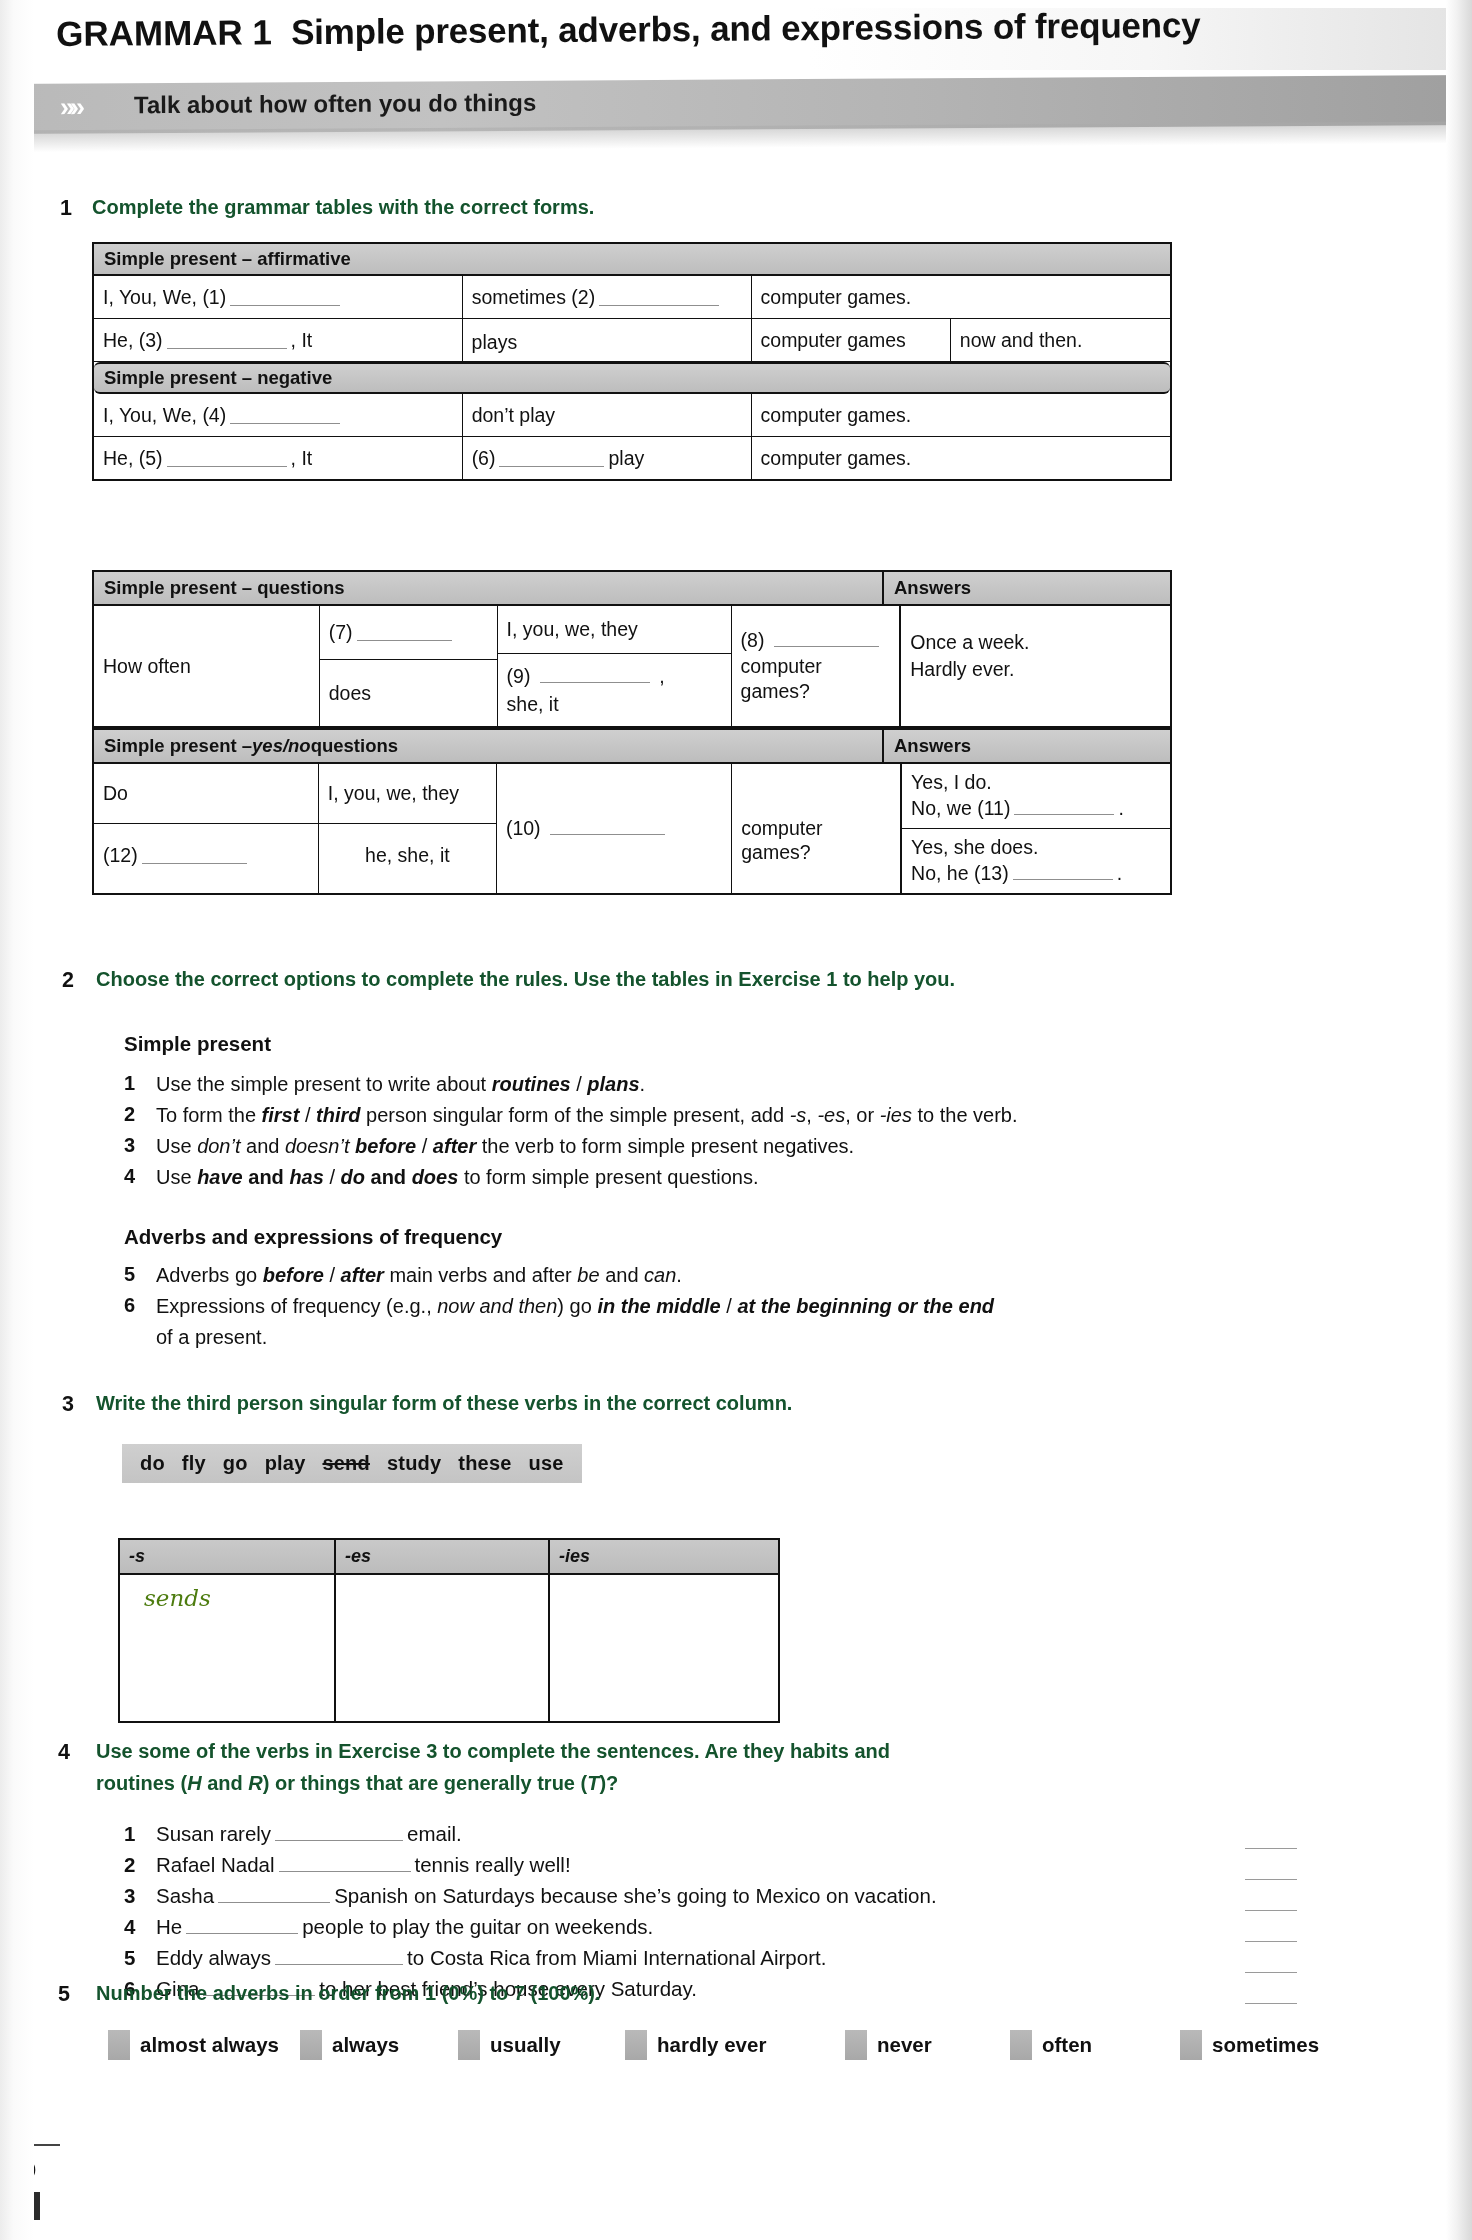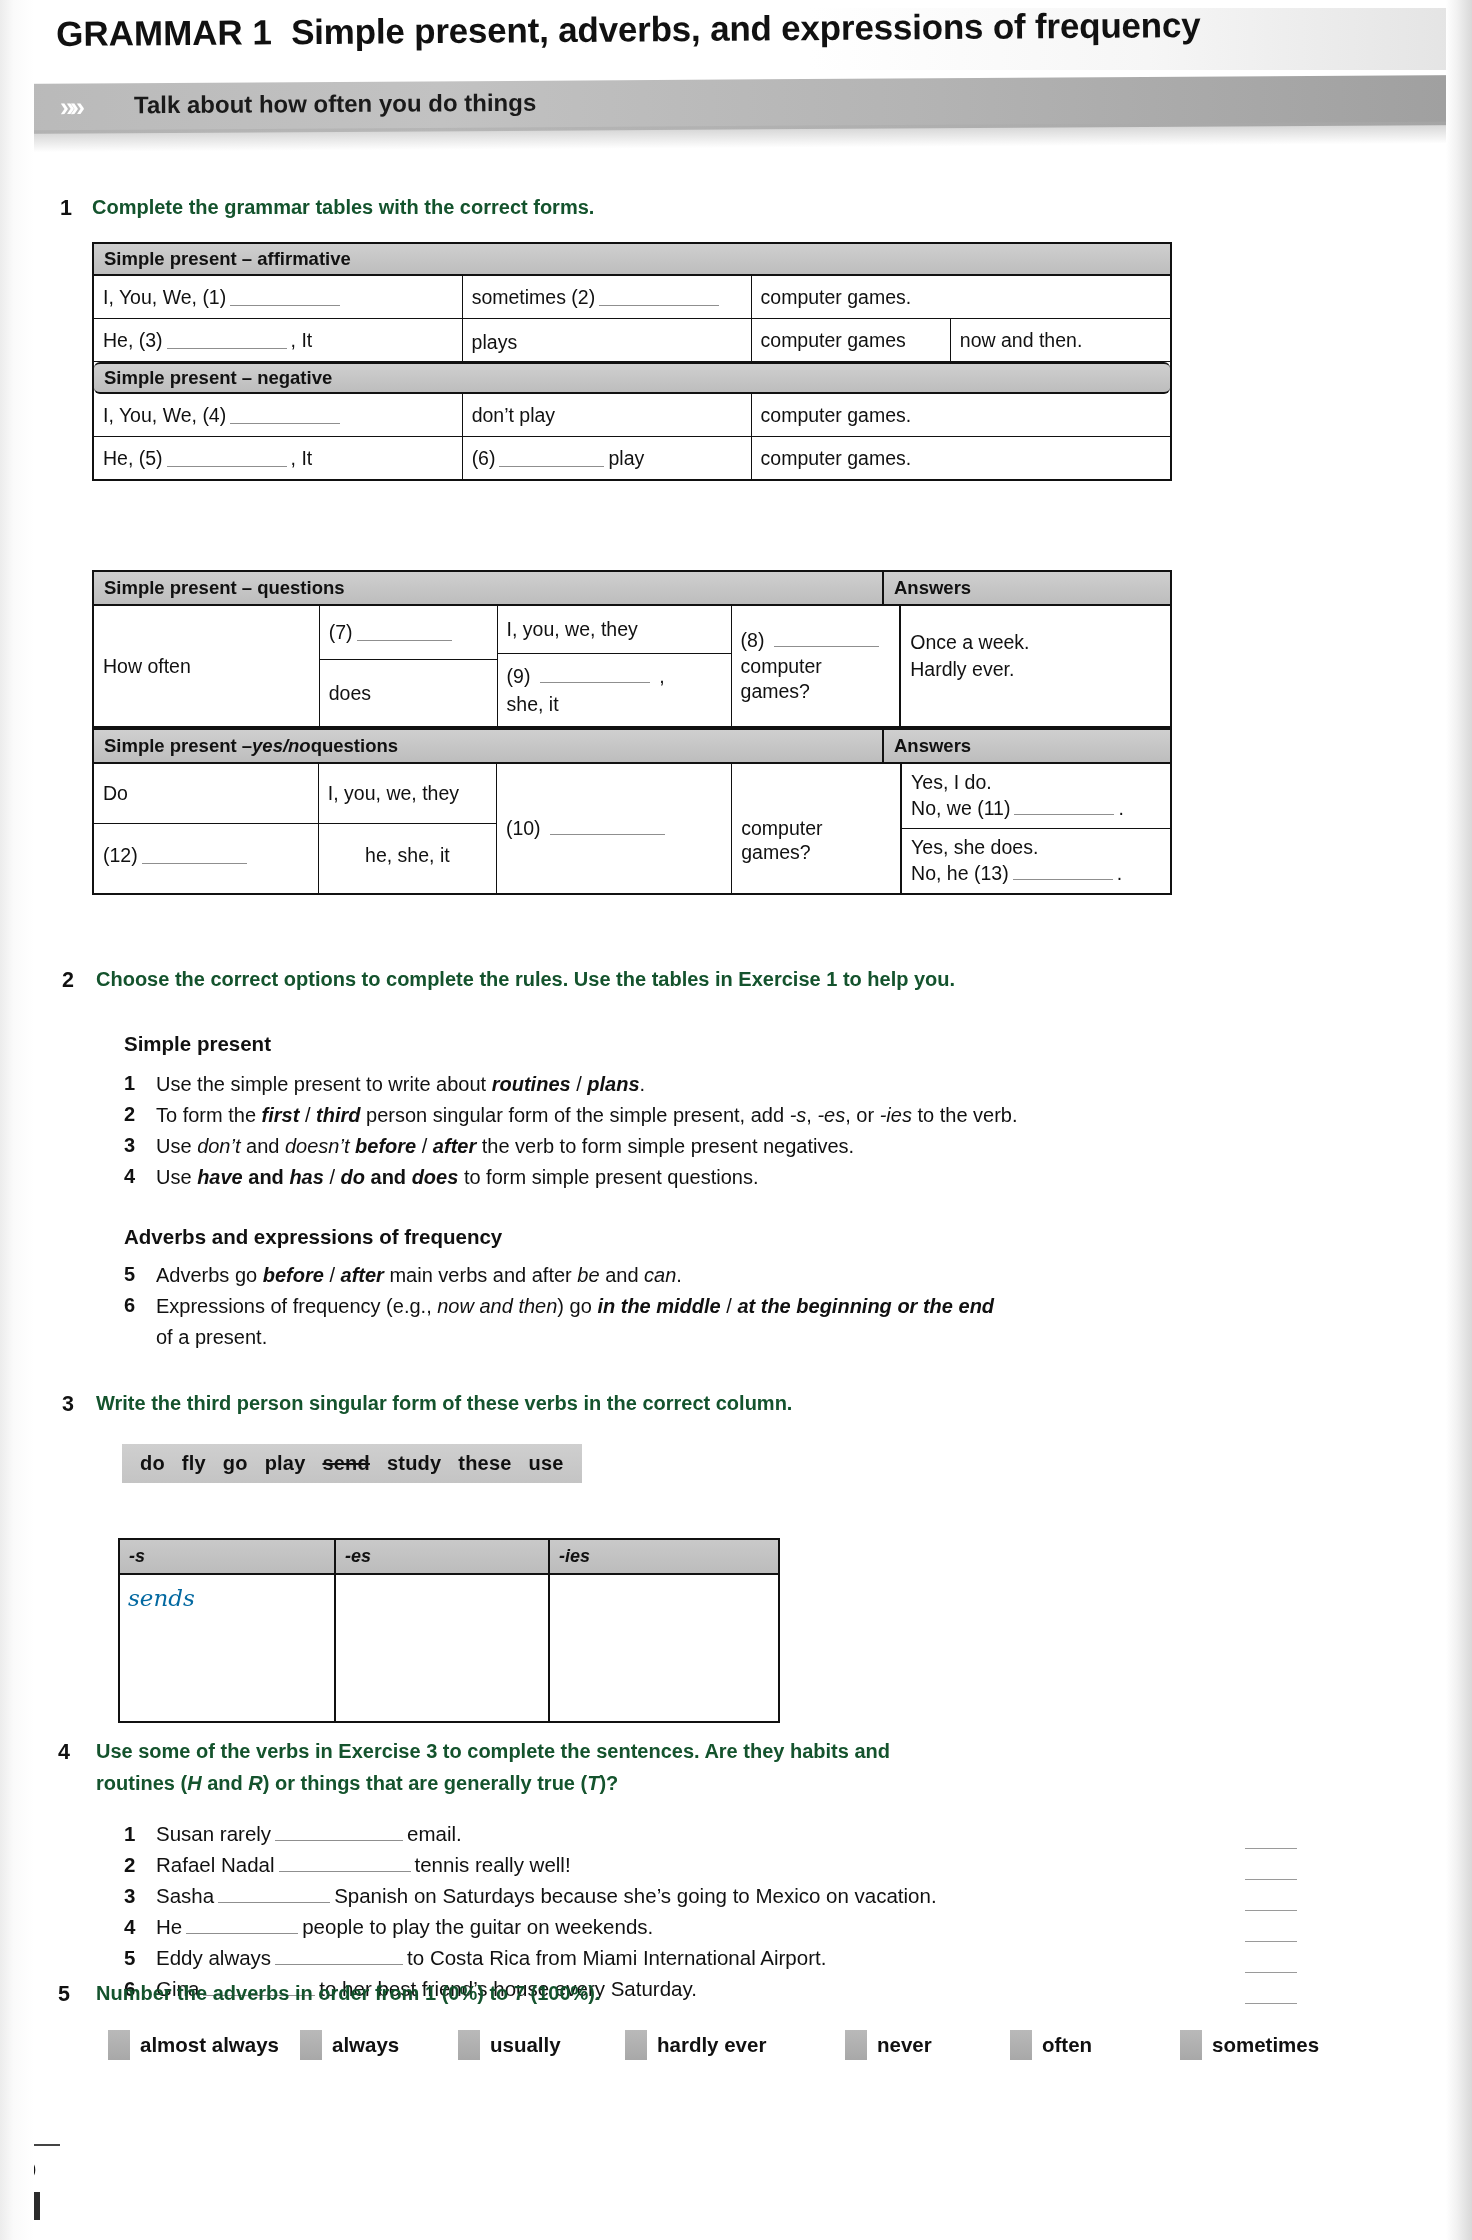--- a/index.html
+++ b/index.html
@@ -128,22 +128,22 @@
     border-right:2px solid #111;
   }
   .sortbox .hdr div:last-child { border-right:none; }
   .sortbox .body { display:flex; }
   .sortbox .body div { border-right:2px solid #111; }
   .sortbox .body div:last-child { border-right:none; }
   .handwrite {
     font-family:"DejaVu Serif", serif;
     font-style:italic;
     font-size:23px;
-    padding:10px 0 0 8px;
-    color:#0369a1;
+    padding:10px 0 0 24px;
+    color:#4d7c0f;
   }
 
   
   .rules-sub {
     position:absolute; font-size:20.5px; font-weight:bold; white-space:nowrap;
   }
   .rule-line { position:absolute; font-size:20px; white-space:nowrap; line-height:1.2; }
   .rule-n { position:absolute; font-size:20px; font-weight:bold; }
   .rule-line i { font-style:italic; }
   .rule-line b { font-weight:bold; font-style:italic; }

